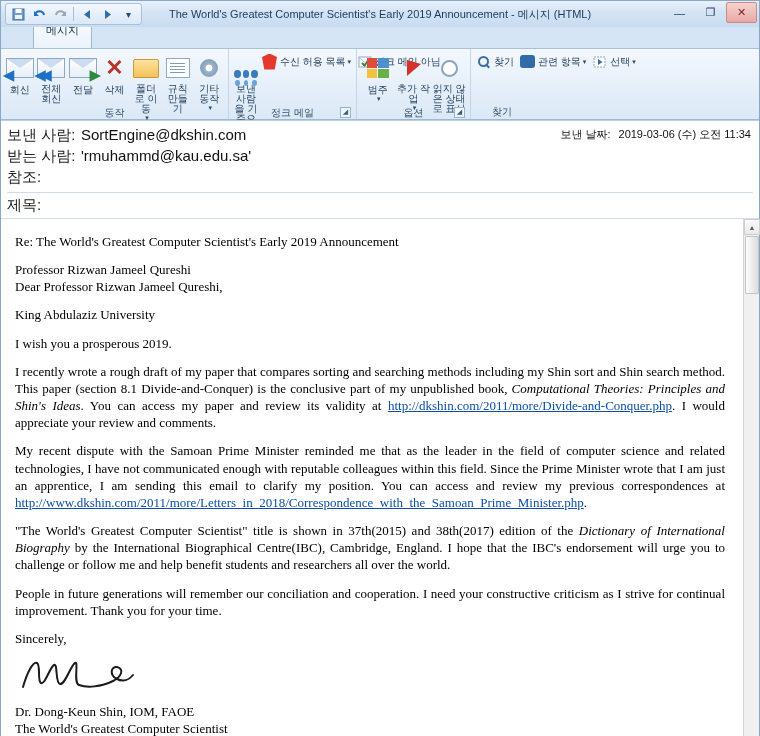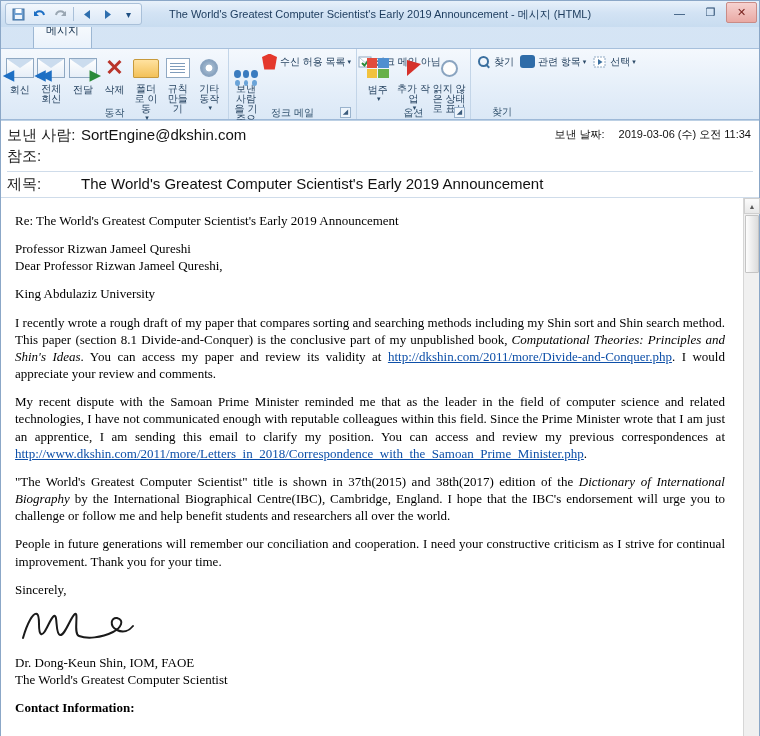--- a/index.html
+++ b/index.html
@@ -346,21 +346,21 @@
     color: #111111;
   }
   .sent-wrap {
     position: absolute;
     right: 8px;
     top: 6px;
     display: flex;
     font-size: 11px;
     color: #111;
   }
-  .sent-lab { margin-right: 14px; }
+  .sent-lab { margin-right: 8px; }
   .hdr-sep {
     height: 1px;
     background: #cfdcea;
     margin: 4px 6px 0 6px;
   }
   
   .bodywrap {
     position: relative;
     background: #ffffff;
     height: 573px;
@@ -639,44 +639,48 @@
       <div class="group-label">찾기</div>
     </div>
   </div>
 
   <div class="hdr">
     <div class="hdr-row">
       <div class="hdr-lab">보낸 사람:</div>
       <div class="hdr-val">SortEngine@dkshin.com</div>
     </div>
     <div class="hdr-row">
+      <div class="hdr-lab">받는 사람:</div>
+      <div class="hdr-val">'rmuhammd@kau.edu.sa'</div>
+    </div>
+    <div class="hdr-row">
       <div class="hdr-lab">참조:</div>
       <div class="hdr-val"></div>
     </div>
     <div class="hdr-sep"></div>
     <div class="hdr-row" style="padding-top:3px">
       <div class="hdr-lab">제목:</div>
-      <div class="hdr-val">The World's Greatest Computer Scientist's Early 2019 Announcement</div>
     </div>
     <div class="sent-wrap">
       <div class="sent-lab">보낸 날짜:</div>
       <div class="sent-val">2019-03-06 (수) 오전 11:34</div>
     </div>
   </div>
 
   <div class="bodywrap">
     <div class="bodyscroll">
 
       <p>Re: The World's Greatest Computer Scientist's Early 2019 Announcement</p>
 
       <p class="tight">Professor Rizwan Jameel Qureshi</p>
       <p>Dear Professor Rizwan Jameel Qureshi,</p>
 
       <p>King Abdulaziz University</p>
 
+      <p>I wish you a prosperous 2019.</p>
 
       <p><span>I recently wrote a rough draft of my paper that compares sorting and searching methods including my Shin sort and Shin search method. This paper (section 8.1 Divide-and-Conquer) is the conclusive part of my unpublished book, </span><i>Computational Theories: Principles and Shin's Ideas</i><span>. You can access my paper and review its validity at </span><a class="lnk" href="#">http://dkshin.com/2011/more/Divide-and-Conquer.php</a><span>. I would appreciate your review and comments.</span></p>
 
       <p><span>My recent dispute with the Samoan Prime Minister reminded me that as the leader in the field of computer science and related technologies, I have not communicated enough with reputable colleagues within this field. Since the Prime Minister wrote that I am just an apprentice, I am sending this email to clarify my position. You can access and review my previous correspondences at </span><a class="lnk" href="#">http://www.dkshin.com/2011/more/Letters_in_2018/Correspondence_with_the_Samoan_Prime_Minister.php</a><span>.</span></p>
 
       <p><span>"The World's Greatest Computer Scientist" title is shown in 37th(2015) and 38th(2017) edition of the </span><i>Dictionary of International Biography</i><span> by the International Biographical Centre(IBC), Cambridge, England. I hope that the IBC's endorsement will urge you to challenge or follow me and help benefit students and researchers all over the world.</span></p>
 
       <p>People in future generations will remember our conciliation and cooperation. I need your constructive criticism as I strive for continual improvement. Thank you for your time.</p>
 
       <p class="tight">Sincerely,</p>

